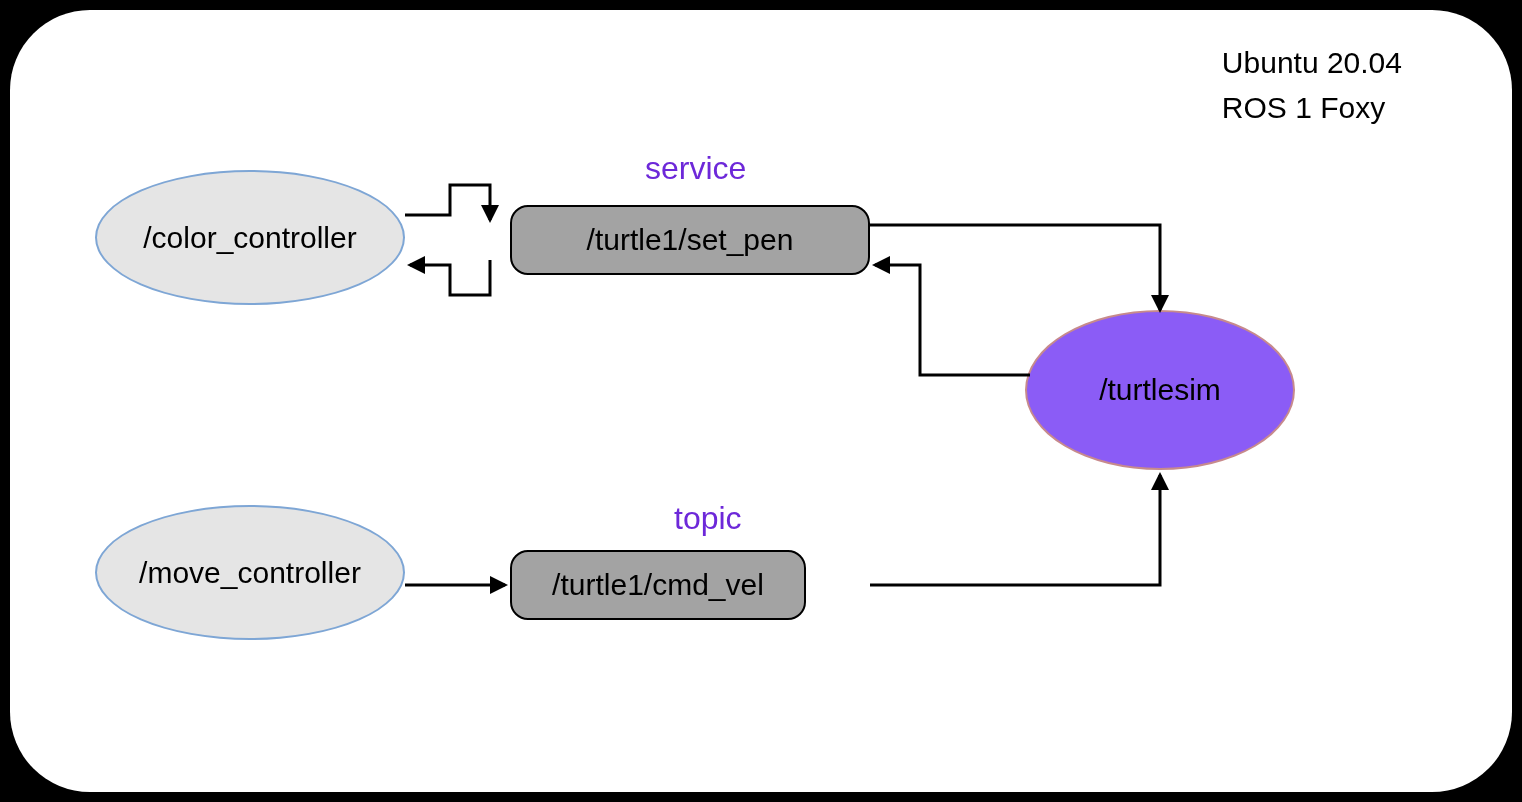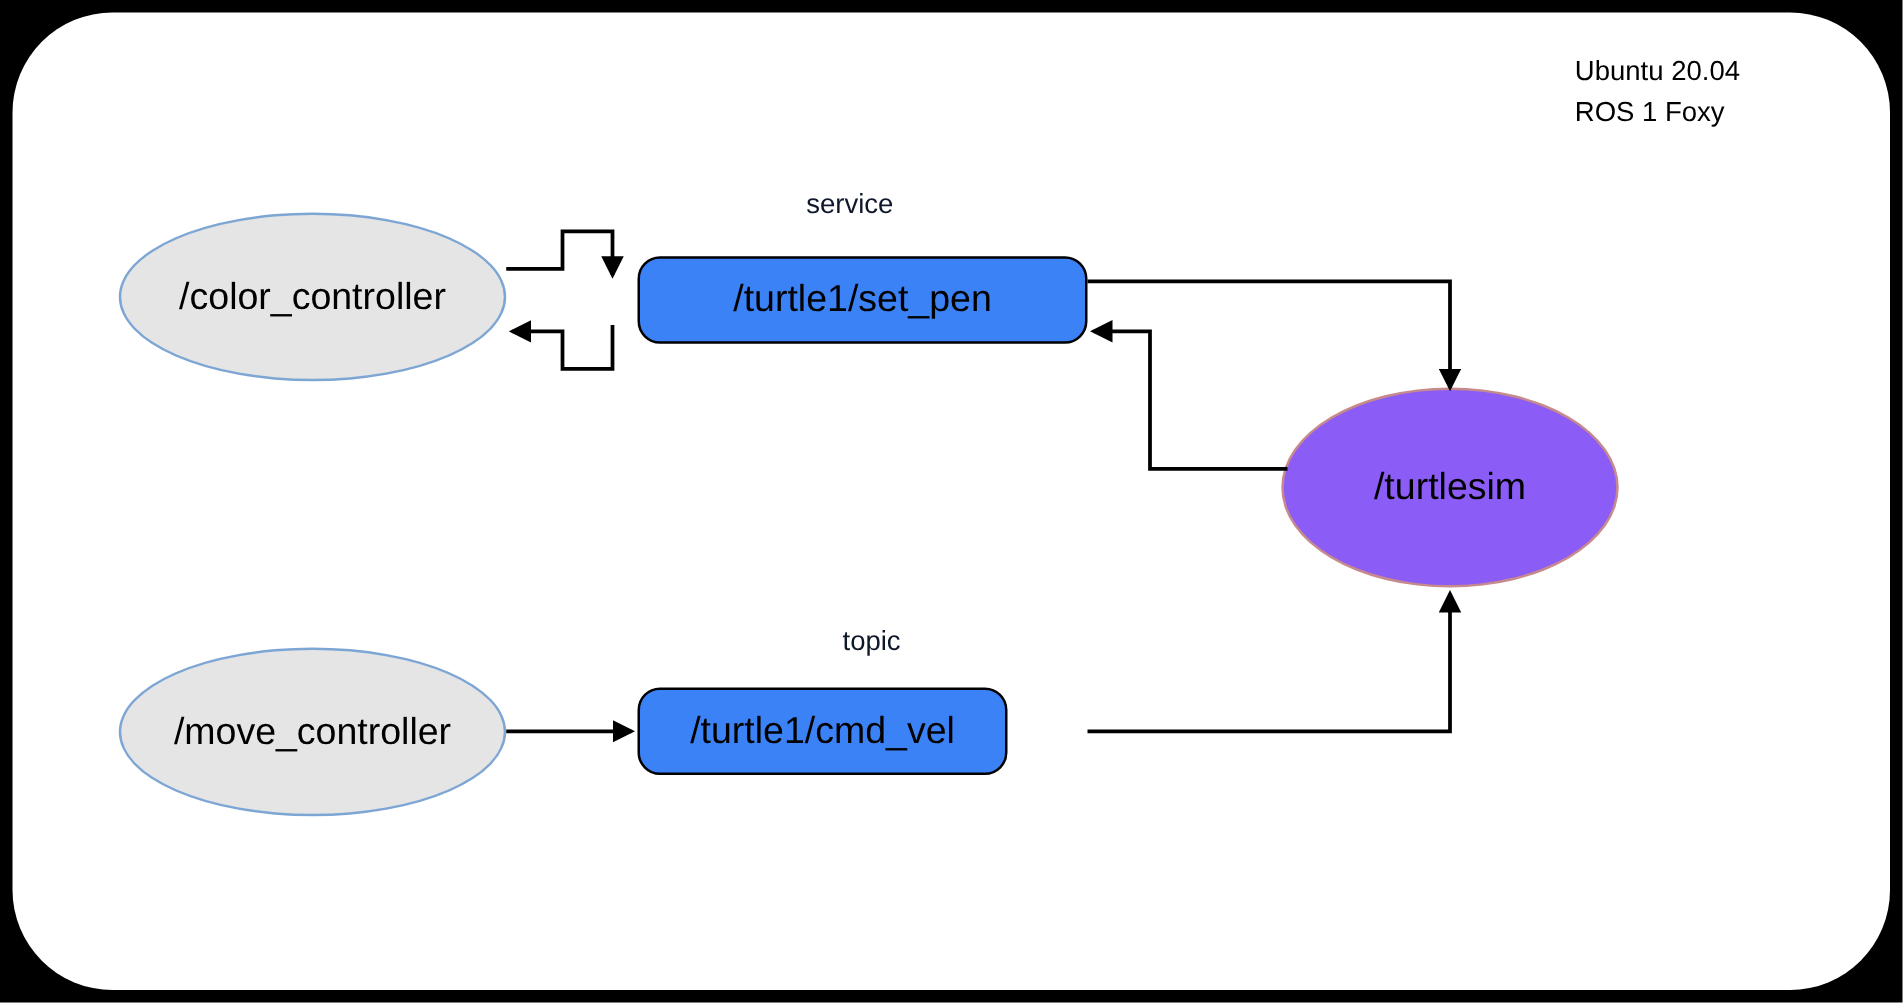--- a/index.html
+++ b/index.html
@@ -18,28 +18,28 @@
       position: absolute;
       top: 10px;
       left: 10px;
       right: 10px;
       bottom: 10px;
       background: #fff;
       border-radius: 80px;
     }
     .label {
       position: absolute;
-      font-size: 22px;
-      color: #0f172a;
+      font-size: 32px;
+      color: #6d28d9;
     }
     .header-info {
       position: absolute;
       top: 30px;
-      right: 120px;
-      font-size: 22px;
+      right: 110px;
+      font-size: 30px;
       text-align: left;
       line-height: 1.5;
     }
     .node-ellipse {
       position: absolute;
       border: 2px solid;
       display: flex;
       align-items: center;
       justify-content: center;
       font-size: 30px;
@@ -49,21 +49,21 @@
       border-color: #7ea6d5;
       border-radius: 50%;
     }
     .node-red {
       background: #8b5cf6;
       border-color: #c78a8c;
       border-radius: 50%;
     }
     .node-rect {
       position: absolute;
-      background: #3b82f6;
+      background: #a3a3a3;
       border: 2px solid #000;
       border-radius: 18px;
       display: flex;
       align-items: center;
       justify-content: center;
       font-size: 30px;
     }
     svg.arrows {
       position: absolute;
       top: 0;
@@ -80,21 +80,21 @@
 
   <div class="header-info">
     <div>Ubuntu 20.04</div>
     <div>ROS 1 Foxy</div>
   </div>
 
   <div class="node-ellipse node-blue" style="left:85px; top:160px; width:310px; height:135px;">
     <span>/color_controller</span>
   </div>
 
-  <div class="node-ellipse node-blue" style="left:85px; top:508px; width:310px; height:135px;">
+  <div class="node-ellipse node-blue" style="left:85px; top:495px; width:310px; height:135px;">
     <span>/move_controller</span>
   </div>
 
   <div class="node-ellipse node-red" style="left:1015px; top:300px; width:270px; height:160px;">
     <span>/turtlesim</span>
   </div>
 
   <div class="node-rect" style="left:500px; top:195px; width:360px; height:70px;">
     <span>/turtle1/set_pen</span>
   </div>

